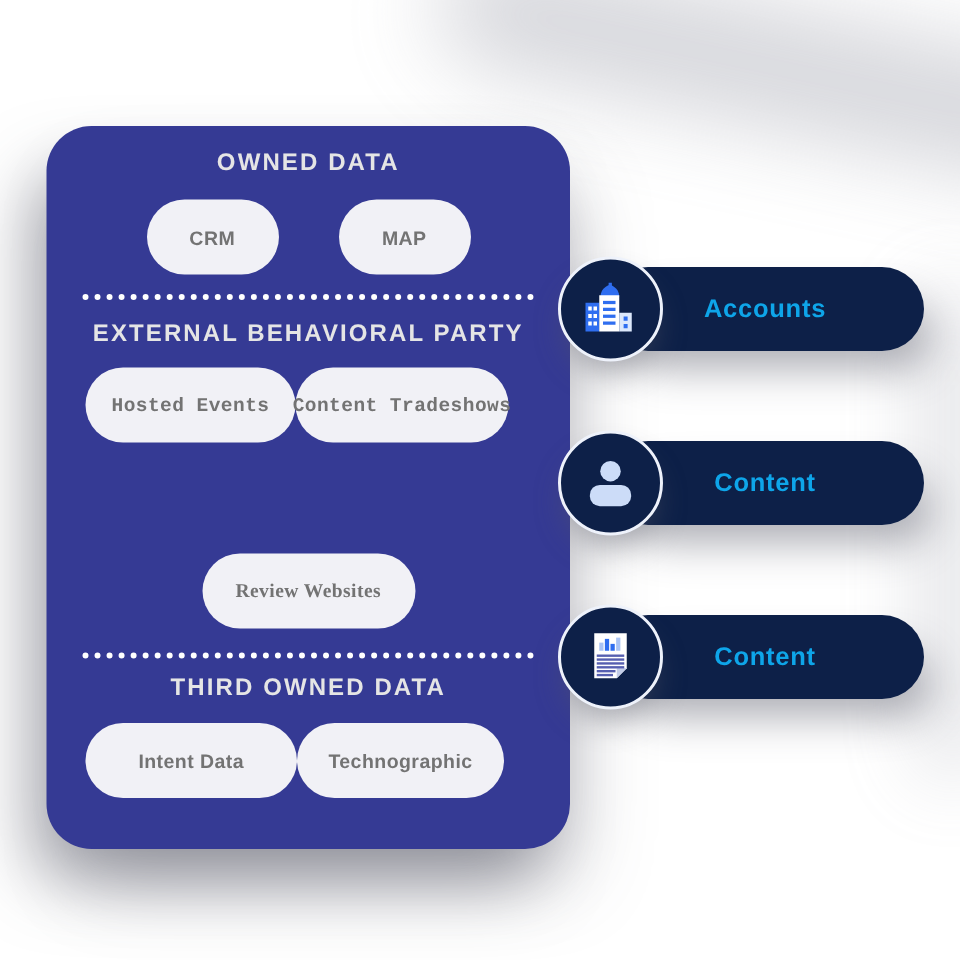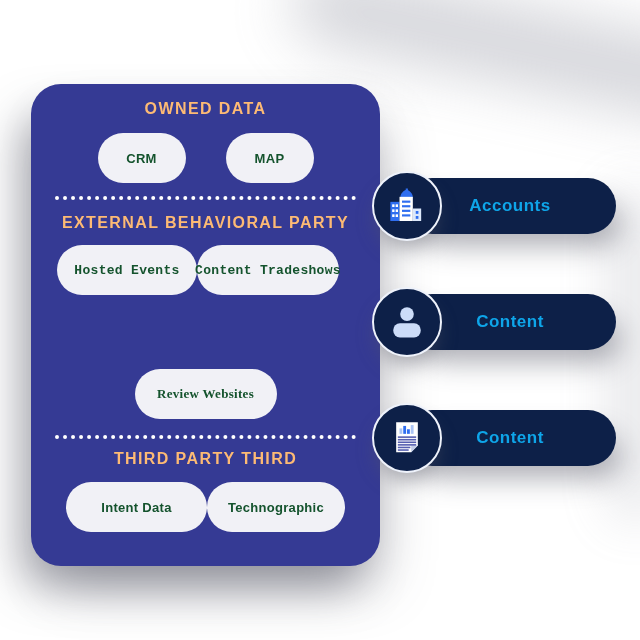--- a/index.html
+++ b/index.html
@@ -23,33 +23,33 @@
 
   
   .panel{
     position:absolute;left:31px;top:84px;width:349px;height:482px;
     border-radius:30px;background:#353a94;
     box-shadow:-16px 26px 44px -6px rgba(84,86,100,.50),
                14px 30px 52px -12px rgba(84,86,100,.34);
   }
   .sec-title{
     position:absolute;left:0;width:100%;text-align:center;
-    color:#fdba74;font-size:16px;font-weight:700;letter-spacing:1.4px;
+    color:#e5e5e5;font-size:16px;font-weight:700;letter-spacing:1.4px;
   }
   .t1{top:16px}.t2{top:130px}.t3{top:366px}
   .prow{position:absolute;left:26px;right:26px;display:flex;}
   .r-owned{top:49px;justify-content:center;gap:40px;}
   .r-ext1{top:161px;font-family:Liberation Mono, monospace;}
   .r-ext2{top:224px;justify-content:space-between;}
   .r-ext3{top:285px;justify-content:center;font-family:Liberation Serif, serif;}
-  .r-third{top:398px;justify-content:center;}
+  .r-third{top:398px;justify-content:flex-start;}
   .pill{
     height:50px;border-radius:26px;background:#f1f1f6;
     display:flex;align-items:center;justify-content:center;
-    color:#14532d;font-size:13px;font-weight:700;letter-spacing:.3px;
+    color:#737373;font-size:13px;font-weight:700;letter-spacing:.3px;
     white-space:nowrap;
   }
   .divider{
     position:absolute;left:24px;right:24px;height:0;
     border-top:4px dotted #ffffff;
   }
   .d1{top:112px}.d2{top:351px}
 
   
   .out{position:absolute;left:372px;width:244px;height:70px;}
@@ -91,21 +91,21 @@
     <div class="prow r-ext1">
       <div class="pill" style="width:140px">Hosted Events</div>
       <div class="pill" style="width:142px">Content Tradeshows</div>
     </div>
     <div class="prow r-ext3">
       <div class="pill" style="width:142px">Review Websites</div>
     </div>
 
     <div class="divider d2"></div>
 
-    <div class="sec-title t3">THIRD PARTY THIRD</div>
+    <div class="sec-title t3">THIRD OWNED DATA</div>
     <div class="prow r-third">
       <div class="pill" style="width:141px">Intent Data</div>
       <div class="pill" style="width:138px">Technographic</div>
     </div>
   </div>
 
   <div class="out out-a">
     <div class="out-pill">
       <span>Accounts</span>
     </div>

